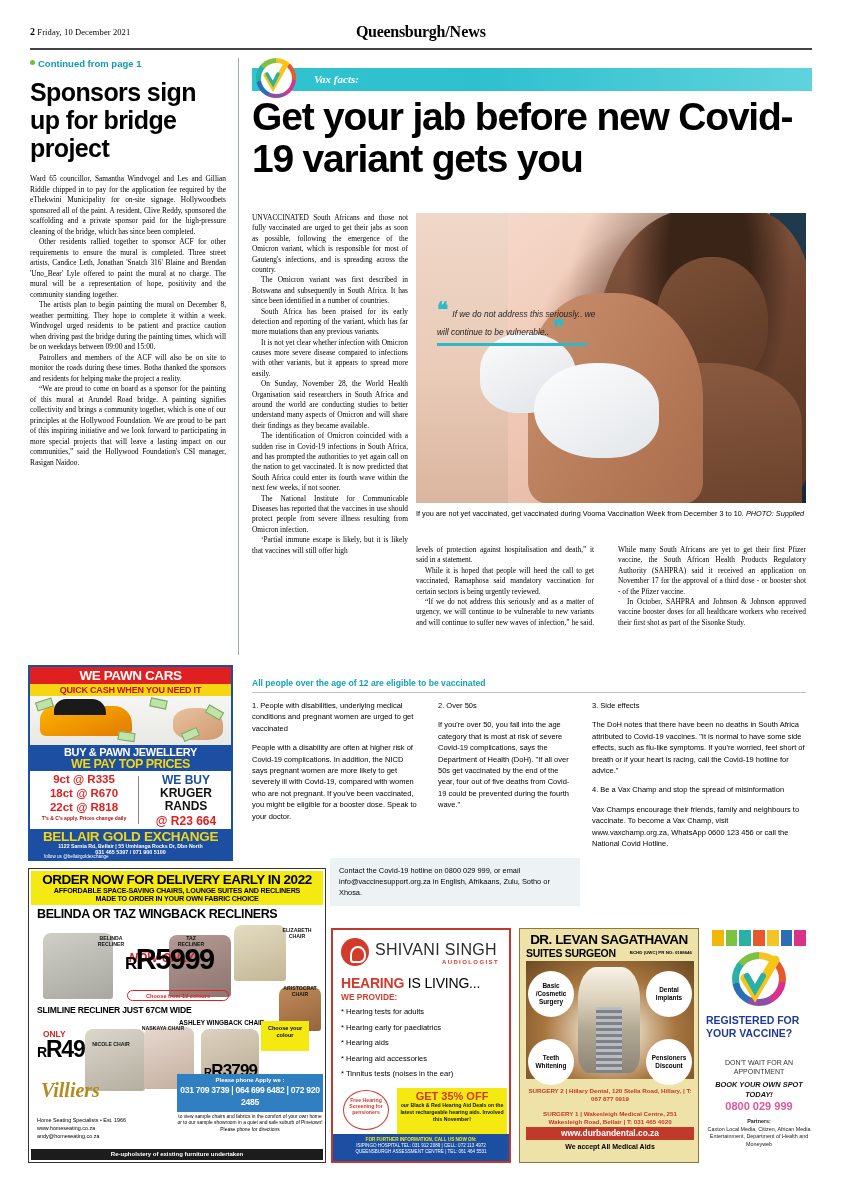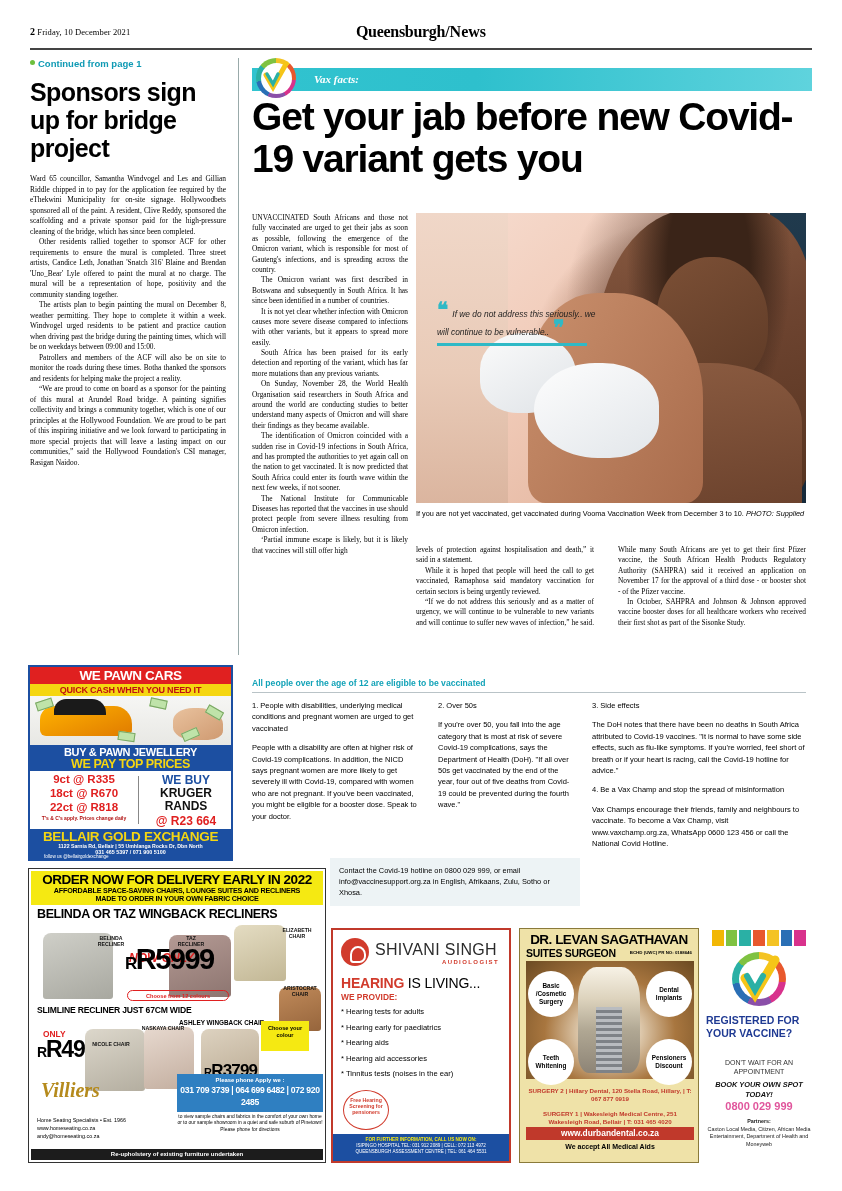--- a/index.html
+++ b/index.html
@@ -348,22 +348,22 @@
       <path d="M3 13 L10 25 L23 2" stroke="#f5c518" stroke-width="5" fill="none" stroke-linecap="round"></path>
       <path d="M4 12 L10 22 L15 12" stroke="#2ab0a5" stroke-width="3.4" fill="none" stroke-linecap="round"></path>
     </svg>
   </div>
 
   <div class="headline">Get your jab before new Covid-19 variant gets you</div>
 
   <div class="mcol1">
     <p class="first">UNVACCINATED South Africans and those not fully vaccinated are urged to get their jabs as soon as possible, following the emergence of the Omicron variant, which is responsible for most of Gauteng's infections, and is spreading across the country.</p>
     <p>The Omicron variant was first described in Botswana and subsequently in South Africa. It has since been identified in a number of countries.</p>
+    <p>South Africa has been praised for its early detection and reporting of the variant, which has far more mutations than any previous variants.</p>
     <p>It is not yet clear whether infection with Omicron causes more severe disease compared to infections with other variants, but it appears to spread more easily.</p>
-    <p>South Africa has been praised for its early detection and reporting of the variant, which has far more mutations than any previous variants.</p>
     <p>On Sunday, November 28, the World Health Organisation said researchers in South Africa and around the world are conducting studies to better understand many aspects of Omicron and will share their findings as they became available.</p>
     <p>The identification of Omicron coincided with a sudden rise in Covid-19 infections in South Africa, and has prompted the authorities to yet again call on the nation to get vaccinated. It is now predicted that South Africa could enter its fourth wave within the next few weeks, if not sooner.</p>
     <p>The National Institute for Communicable Diseases has reported that the vaccines in use should protect people from severe illness resulting from Omicron infection.</p>
     <p>‘Partial immune escape is likely, but it is likely that vaccines will still offer high</p>
   </div>
 
   <div class="photo">
     <div class="ph-bg"></div>
     <div class="ph-nurse"></div>
     <div class="ph-strip"></div>
@@ -518,20 +518,24 @@
     <div class="au-tag"><b>HEARING</b><span> IS LIVING...</span></div>
     <div class="au-wp">WE PROVIDE:</div>
     <div class="au-list">
       <div>* Hearing tests for adults</div>
       <div>* Hearing early for paediatrics</div>
       <div>* Hearing aids</div>
       <div>* Hearing aid accessories</div>
       <div>* Tinnitus tests (noises in the ear)</div>
     </div>
     <div class="au-free">Free Hearing Screening for pensioners</div>
+    <div class="au-off">
+      <div class="p">GET 35% OFF</div>
+      <div class="d">our Black &amp; Red Hearing Aid Deals on the latest rechargeable hearing aids. Involved this November!</div>
+    </div>
     <div class="au-foot">
       <div class="y">FOR FURTHER INFORMATION, CALL US NOW ON:</div>
       <div>ISIPINGO HOSPITAL TEL: 031 912 2089 | CELL: 072 113 4972</div>
       <div>QUEENSBURGH ASSESSMENT CENTRE | TEL: 061 464 5531</div>
     </div>
   </div>
 
   <div class="ad-dent">
     <div class="dn-name">DR. LEVAN SAGATHAVAN</div>
     <div class="dn-sub">SUITES SURGEON</div>

